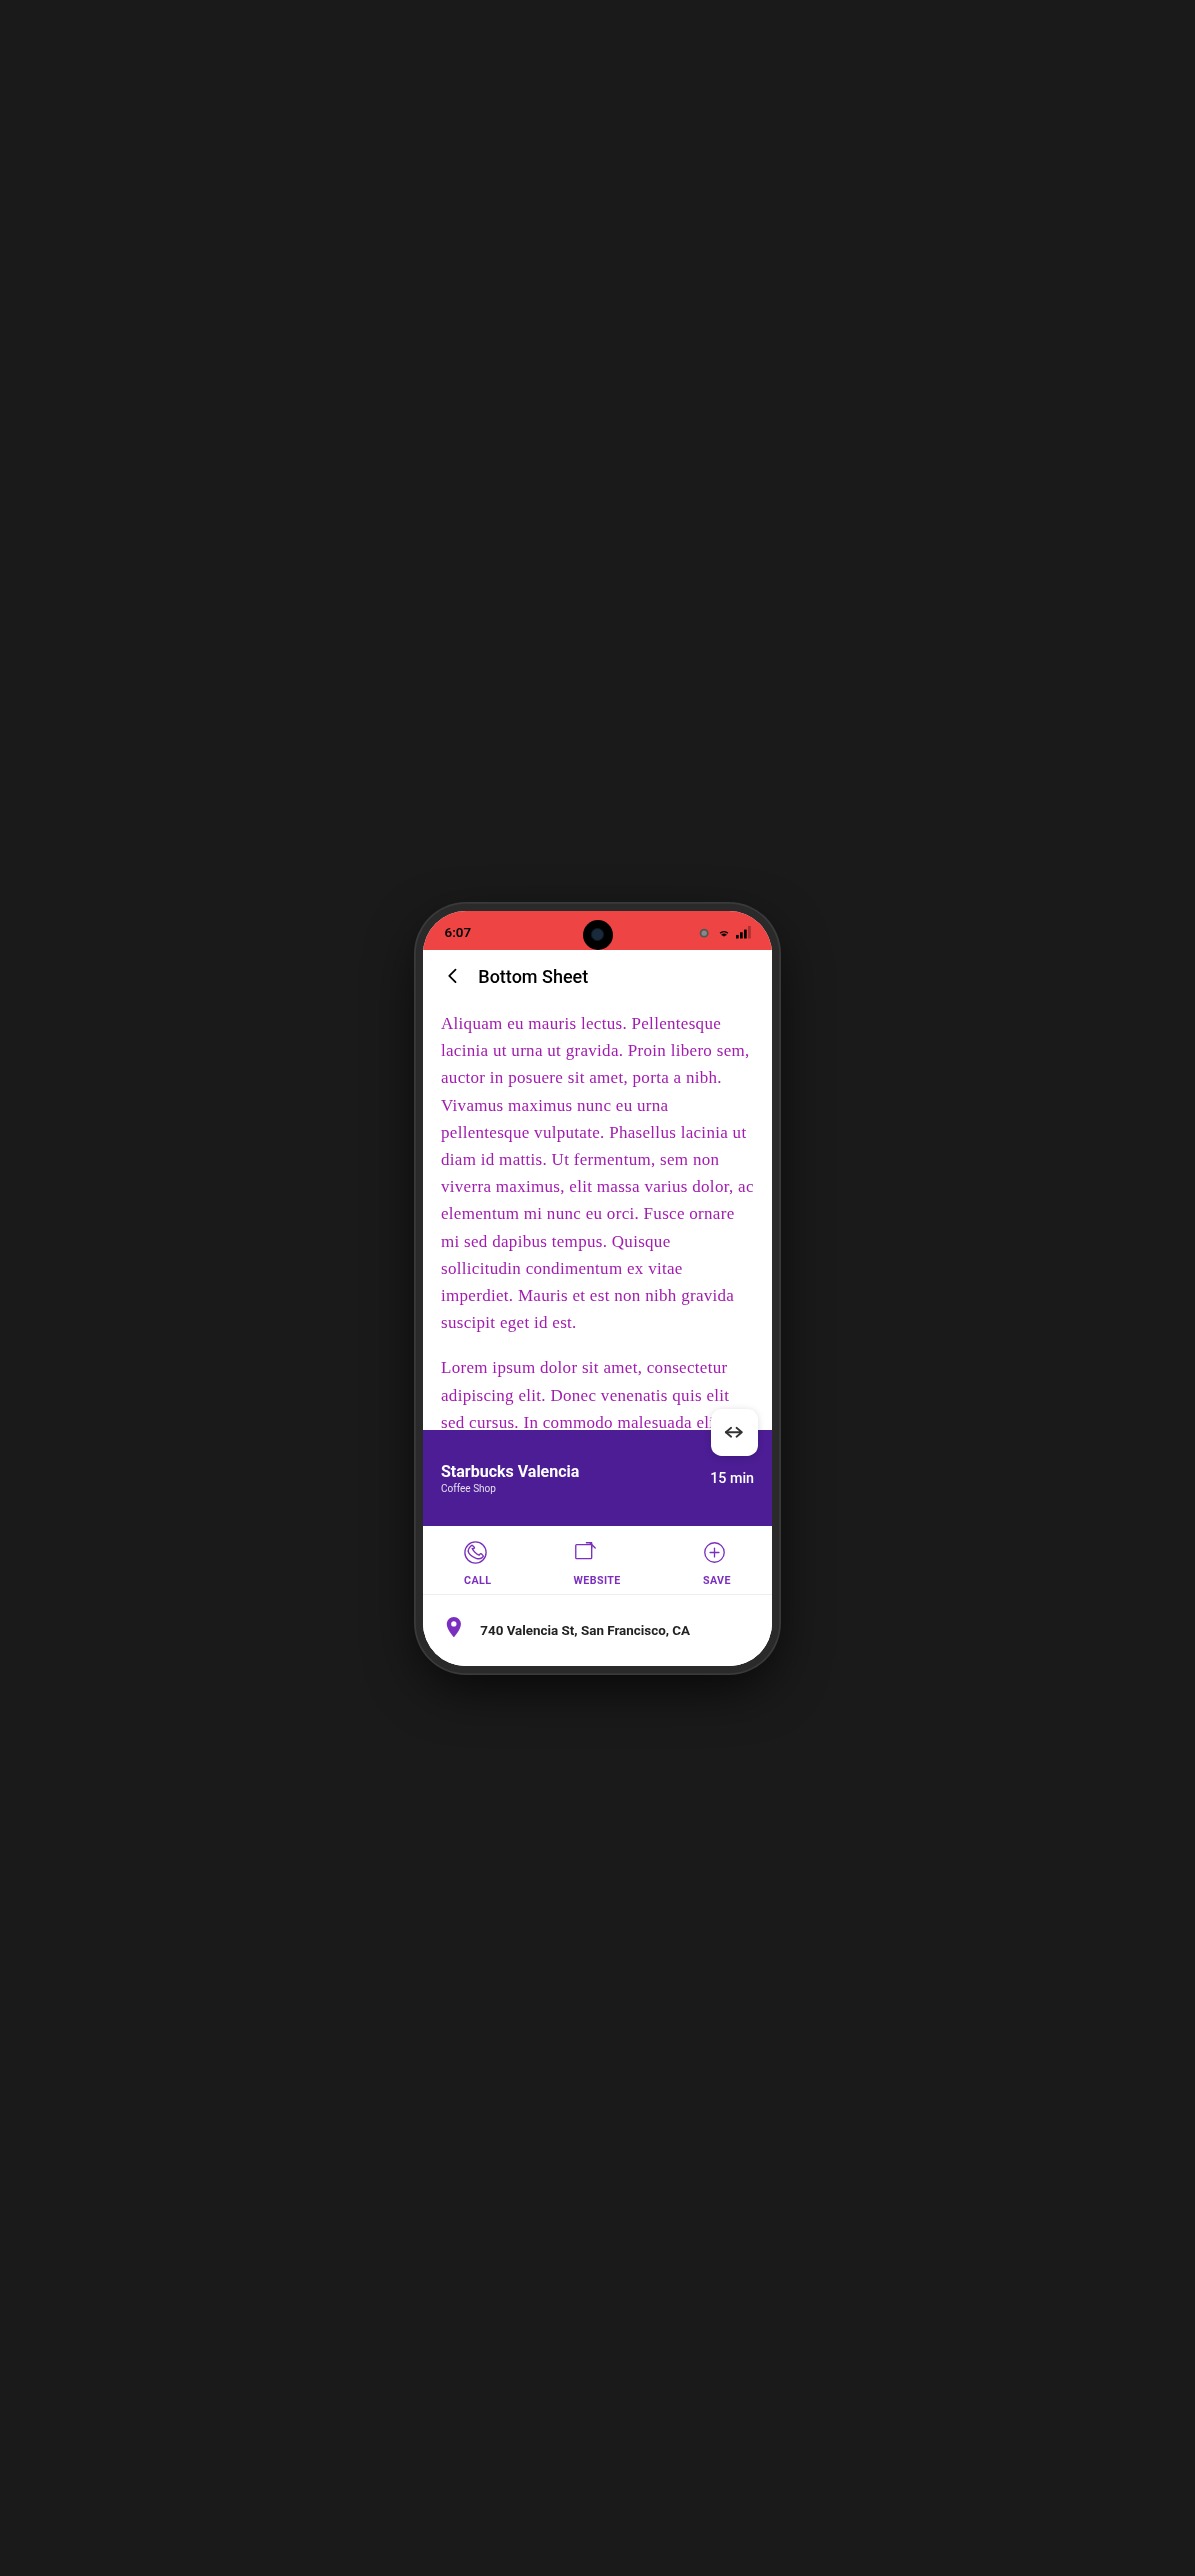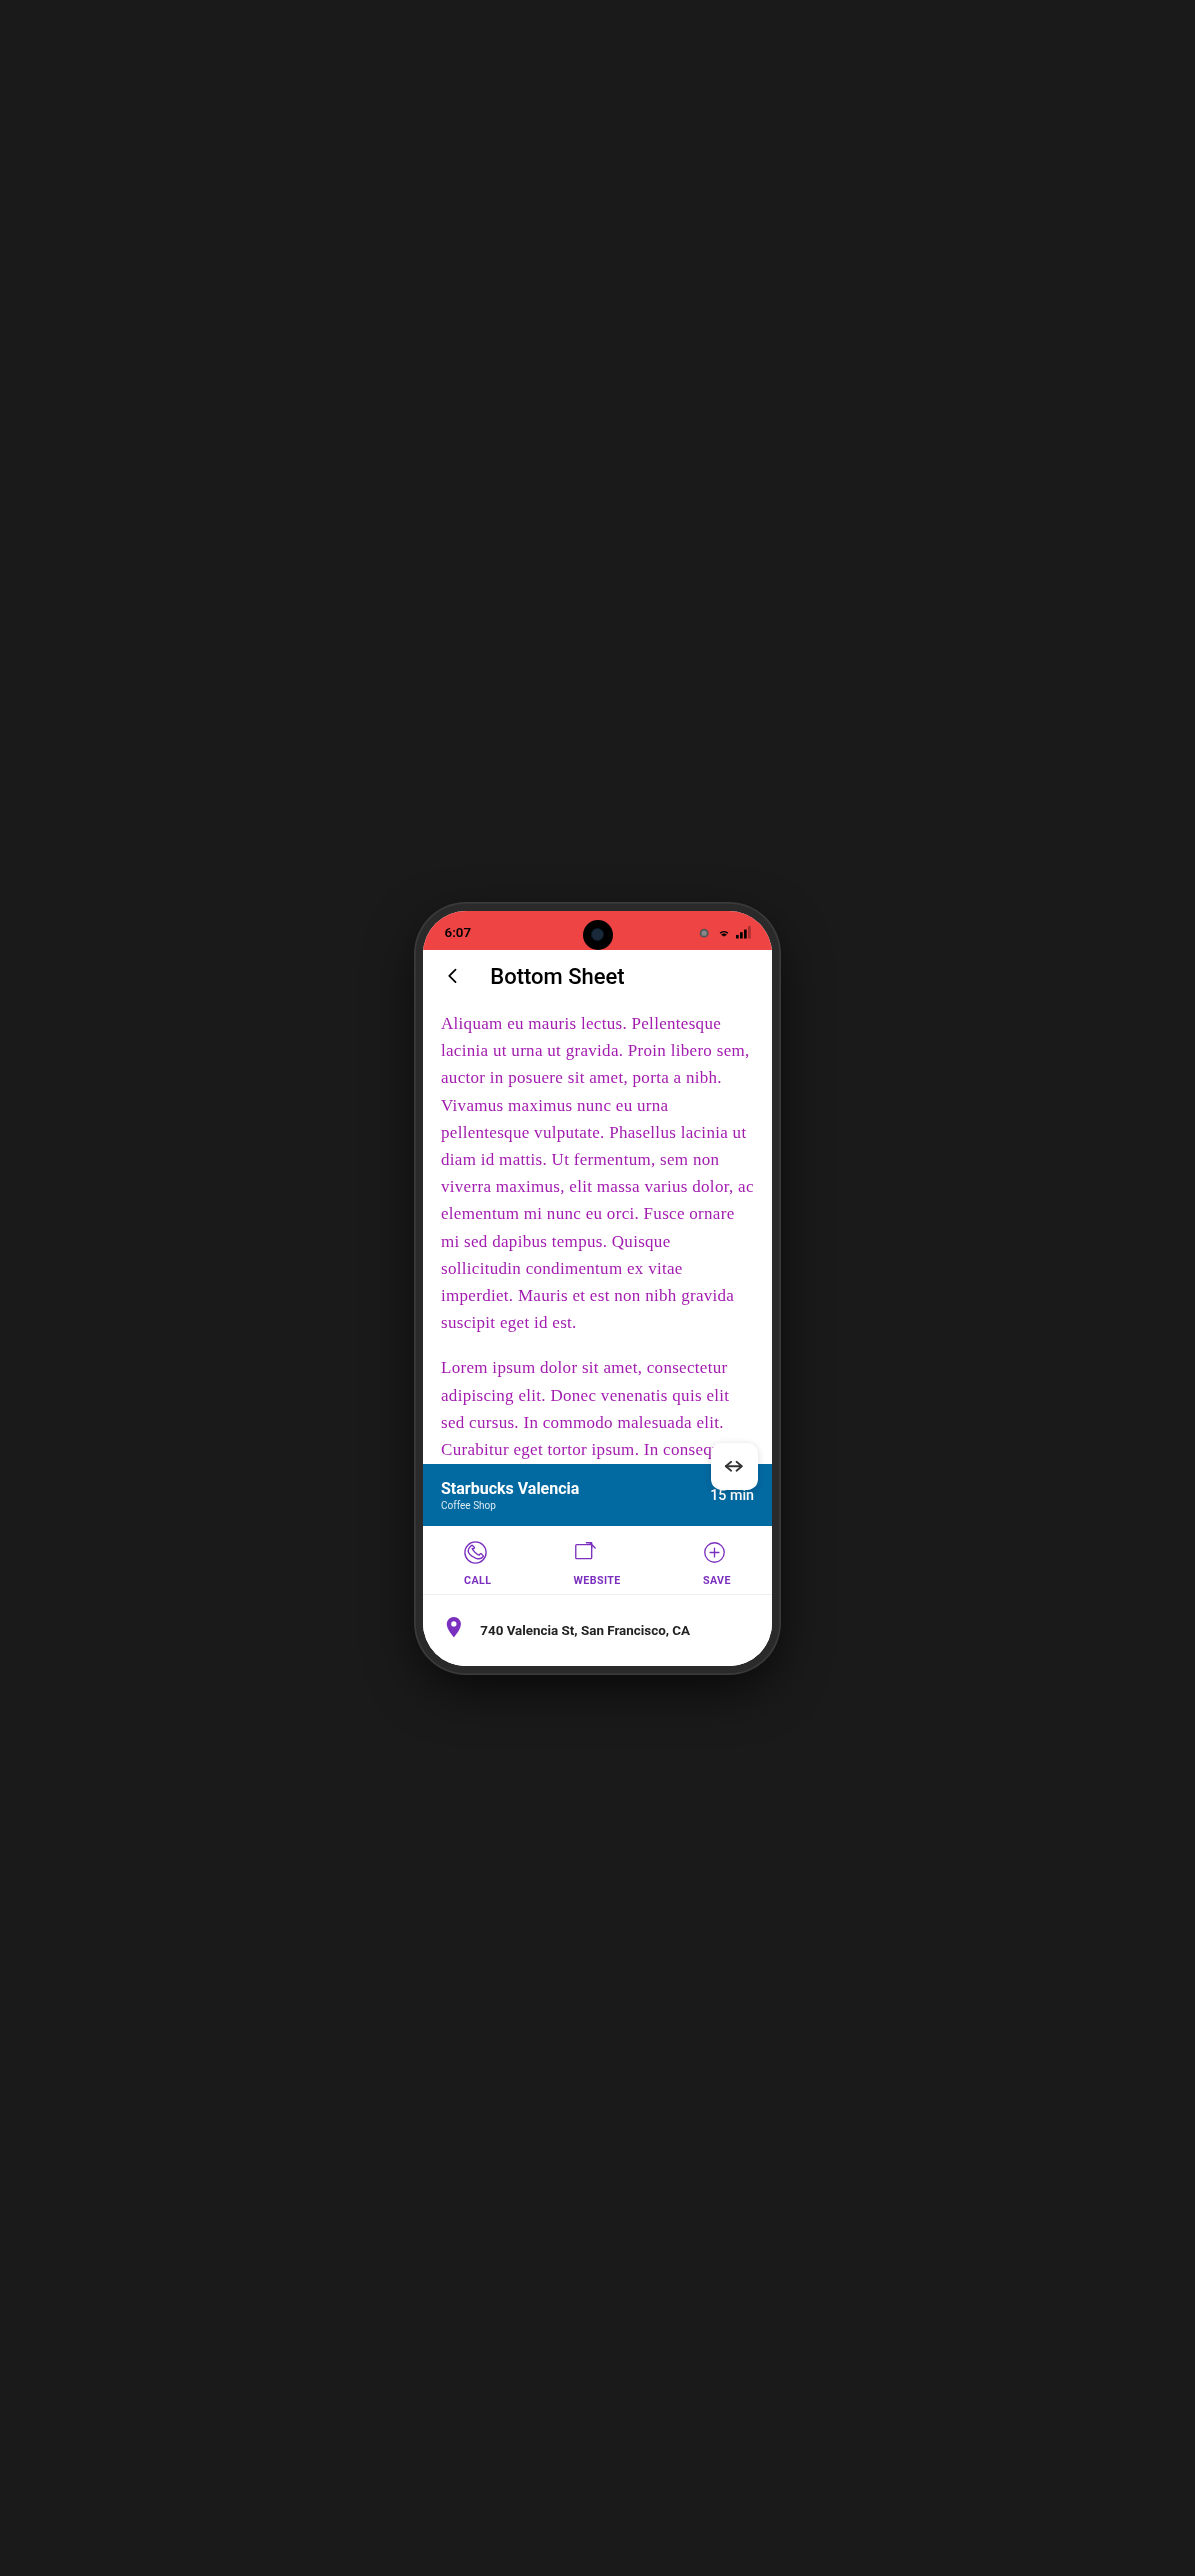--- a/index.html
+++ b/index.html
@@ -88,24 +88,24 @@
     .back-button {
       width: 32px;
       height: 32px;
       display: flex;
       align-items: center;
       justify-content: center;
       cursor: pointer;
     }
 
     .page-title {
-      font-size: 22px;
+      font-size: 18px;
       font-weight: 500;
       color: #000;
-      margin-left: 21px;
+      margin-left: 9px;
     }
 
     .scroll-content {
       padding: 7.2px 18px 0 18px;
       overflow-y: auto;
       height: calc(100% - 50px);
       padding-bottom: 250px;
     }
 
     .body-text {
@@ -137,22 +137,22 @@
       border-radius: 10.7px;
       display: flex;
       align-items: center;
       justify-content: center;
       box-shadow: 0 1.8px 7.2px rgba(0,0,0,0.15);
       cursor: pointer;
       z-index: 20;
     }
 
     .header-strip {
-      background: #0369a1;
-      padding: 15px 18px;
+      background: #4c1d95;
+      padding: 32px 18px;
       display: flex;
       justify-content: space-between;
       align-items: center;
     }
 
     .place-name {
       font-size: 16px;
       font-weight: 700;
       color: #fff;
     }

